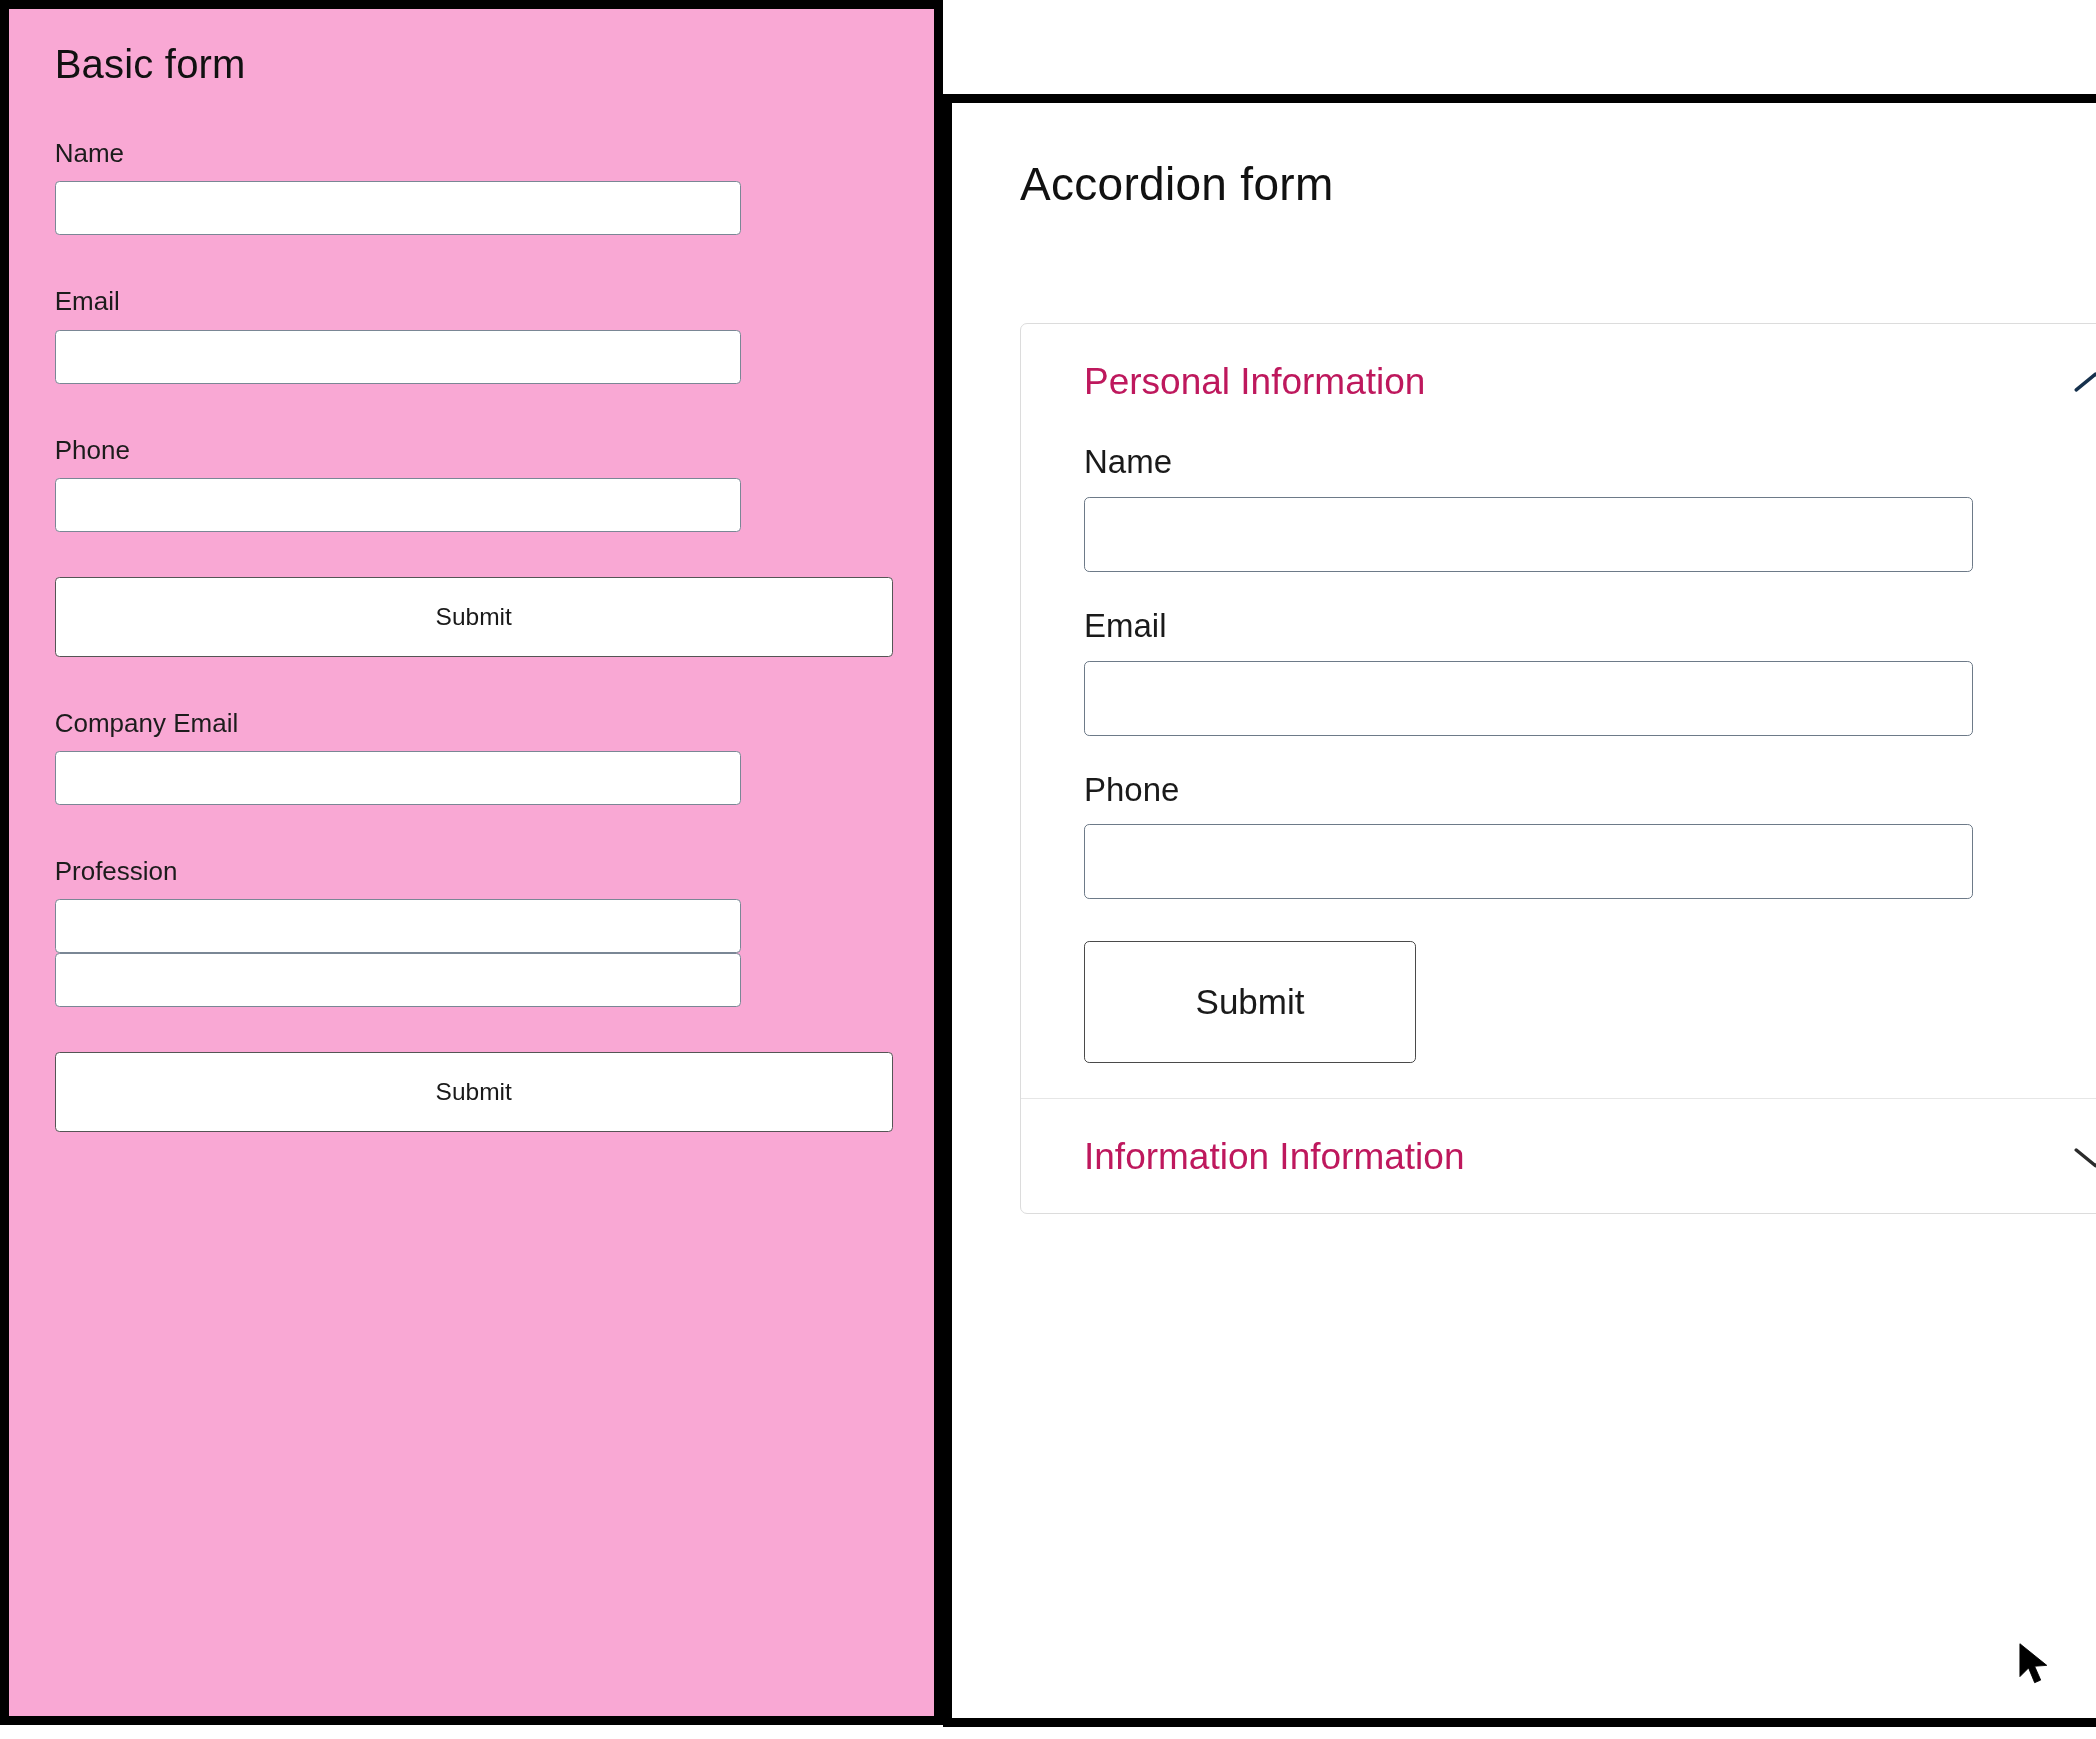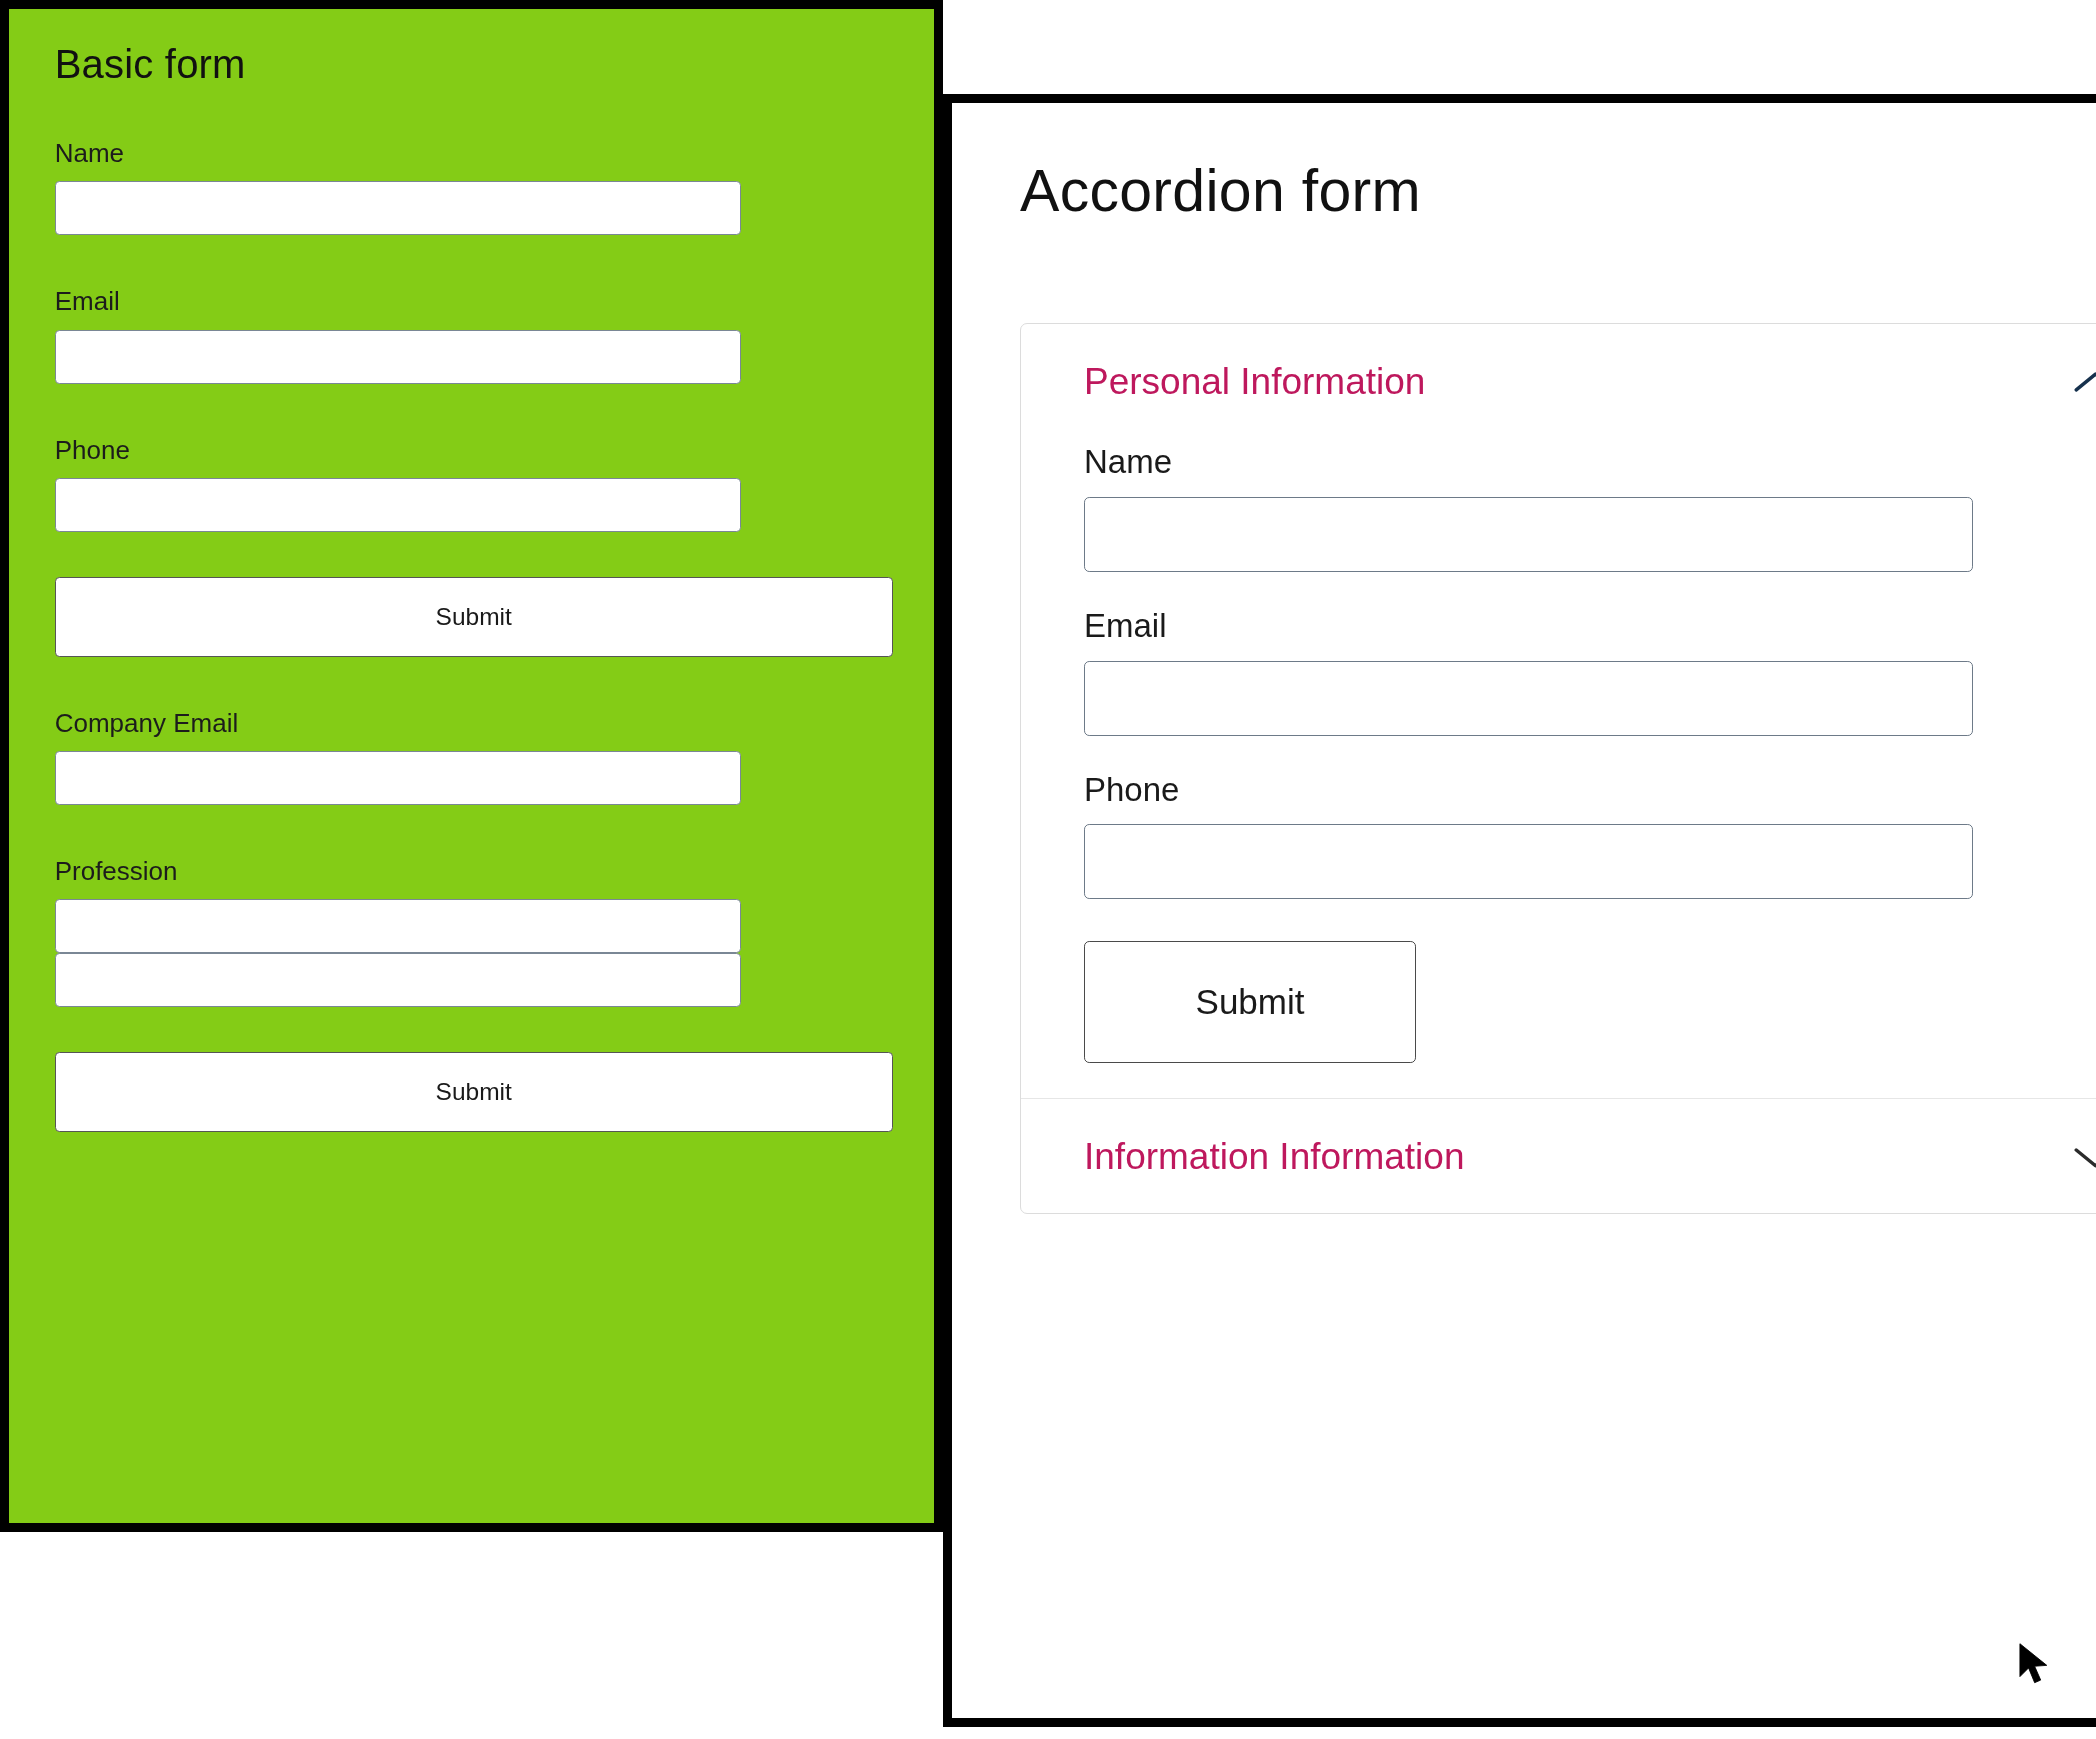--- a/index.html
+++ b/index.html
@@ -15,22 +15,22 @@
     color: #1a1a1a;
     overflow: hidden;
   }
 
   
   #basic-panel {
     position: absolute;
     left: 0px;
     top: 0px;
     width: 943px;
-    height: 1532px;
-    background: #84cc16;
+    height: 1725px;
+    background: #f9a8d4;
     border: 9.6px solid #000000;
     box-sizing: border-box;
     overflow: hidden;
     z-index: 3;
   }
   #basic-inner {
     position: absolute;
     left: 37px;
     top: 17.5px;
     width: 865px;
@@ -84,21 +84,21 @@
     top: 94px;
     width: 1162px;
     height: 1633px;
     background: #ffffff;
     border: 9.6px solid #000000;
     box-sizing: border-box;
     overflow: hidden;
     z-index: 2;
   }
   .panel-title-accordion {
-    font-size: 59px;
+    font-size: 46px;
     font-weight: 400;
     color: #111111;
     margin: 54px 0 0 68px;
     letter-spacing: 0.3px;
   }
   #accordion-box {
     position: absolute;
     left: 68px;
     top: 220px;
     width: 1153px;

